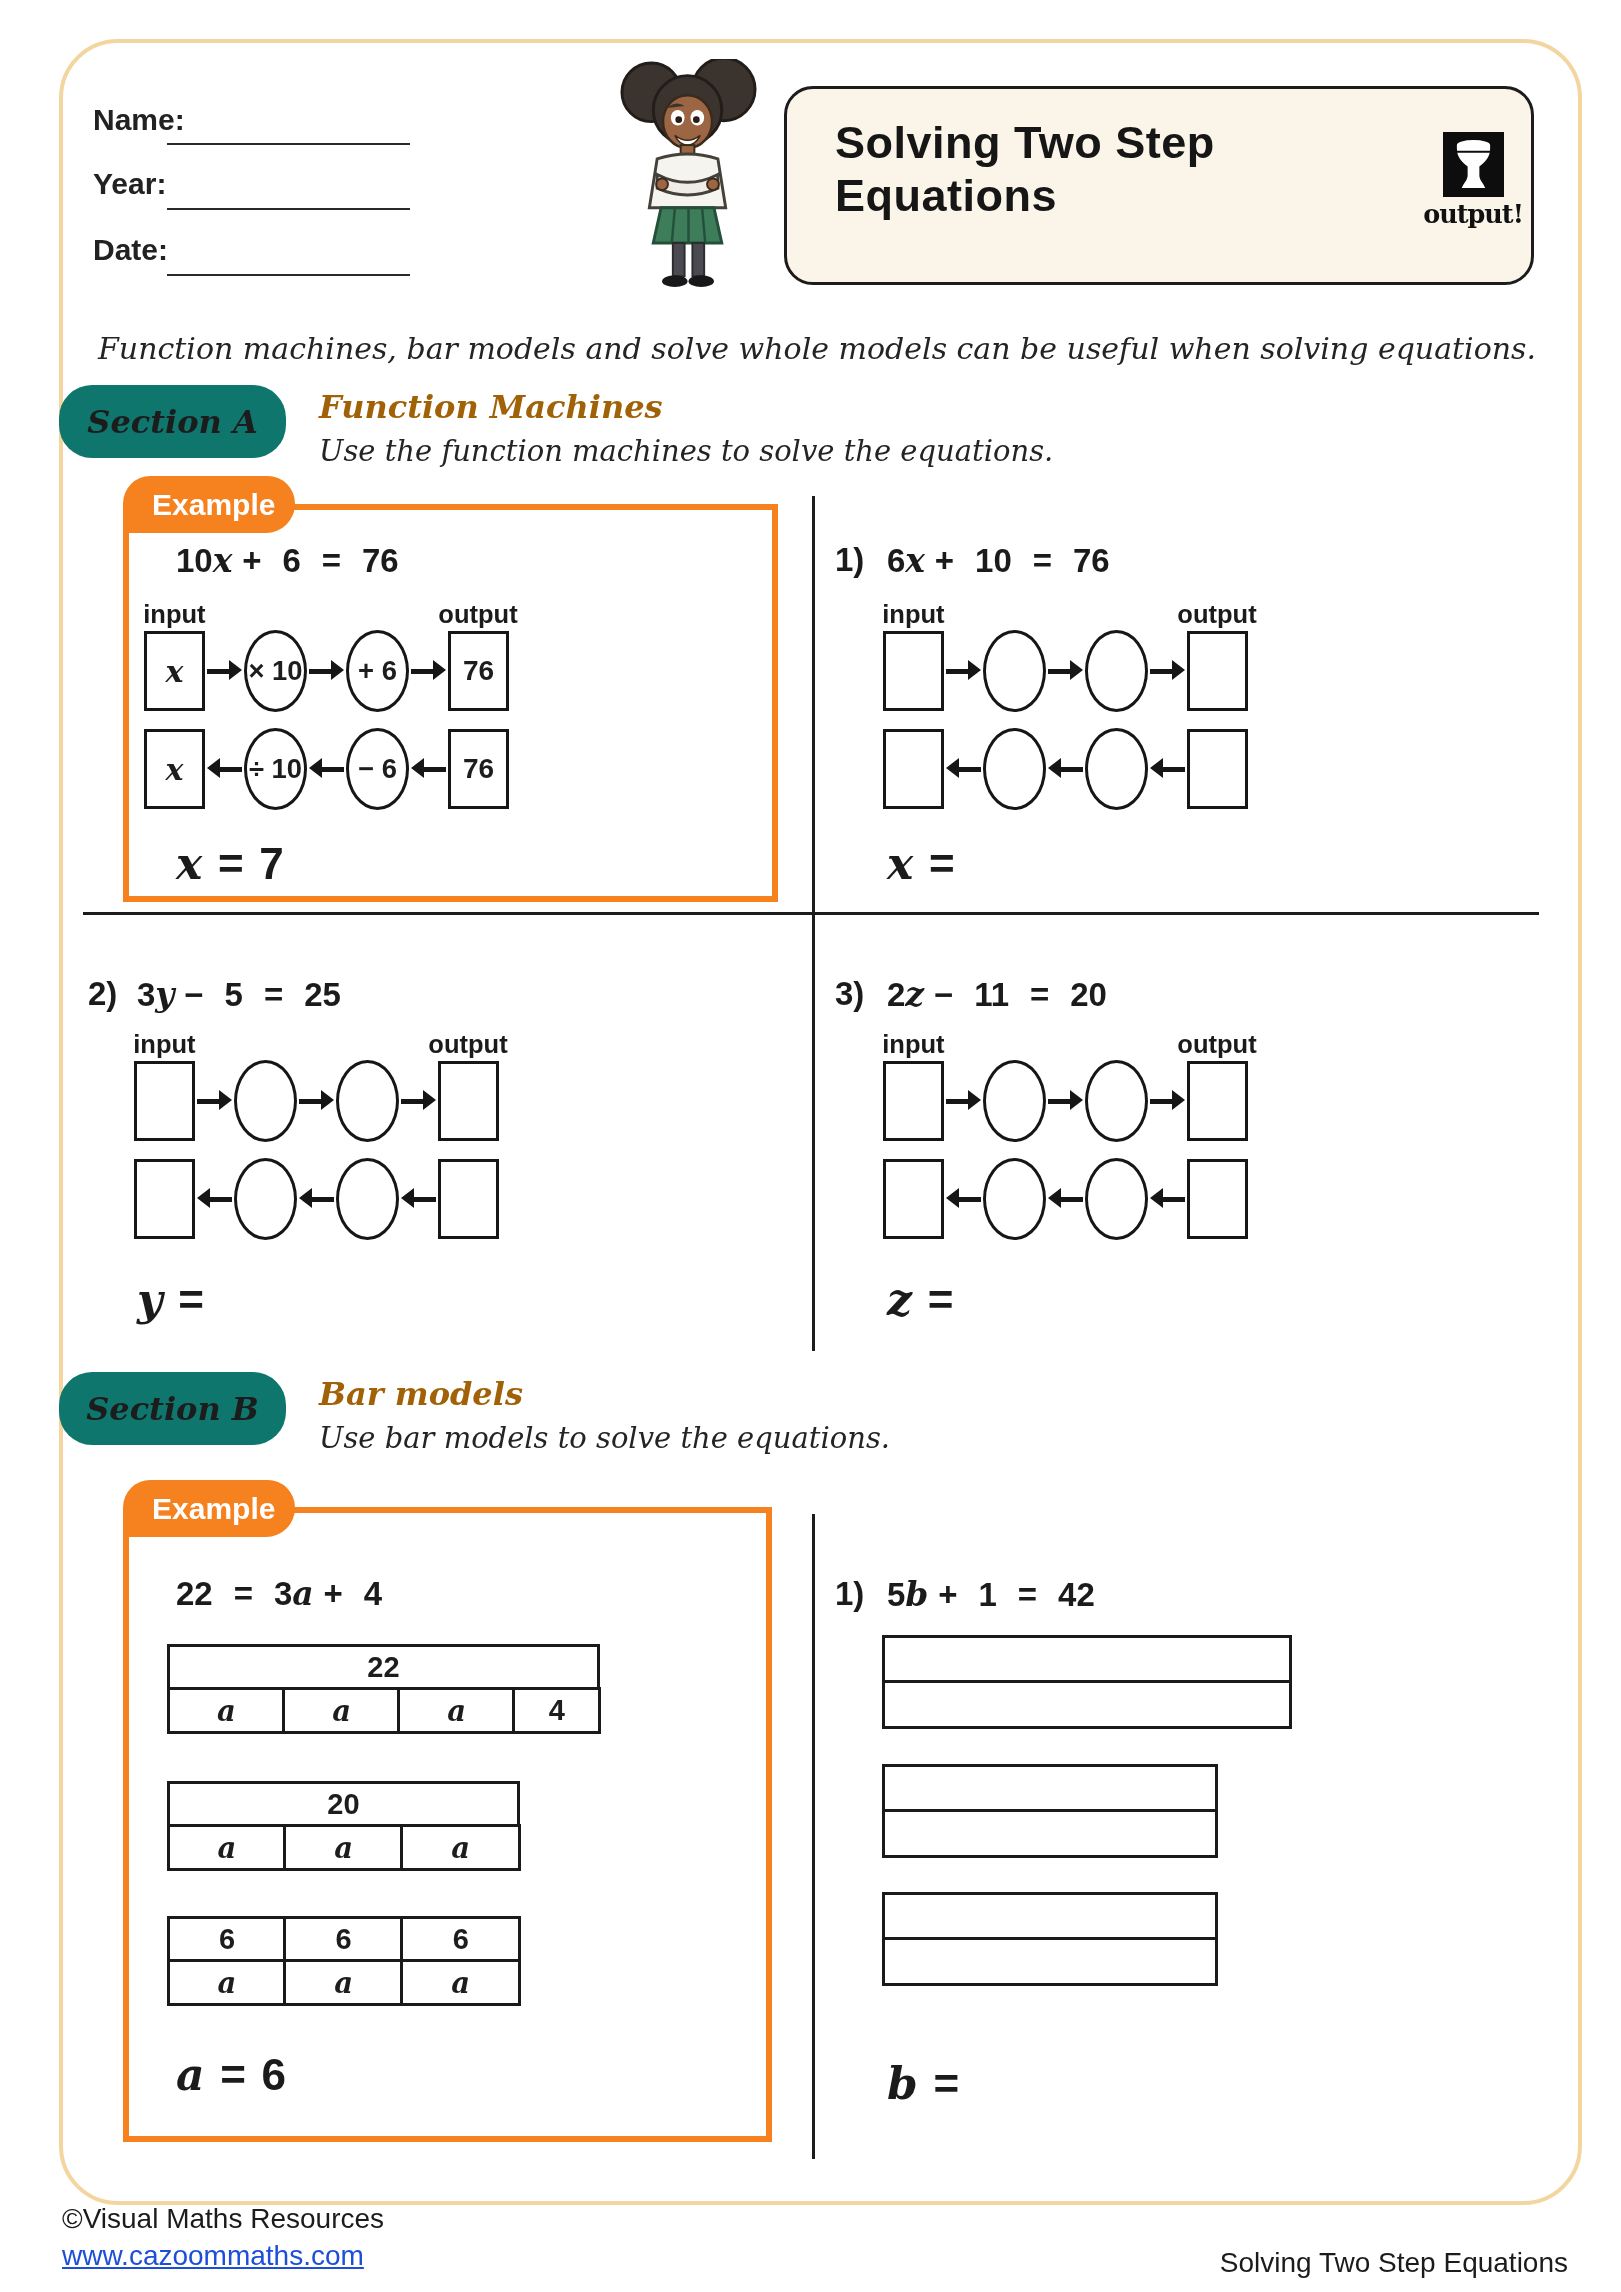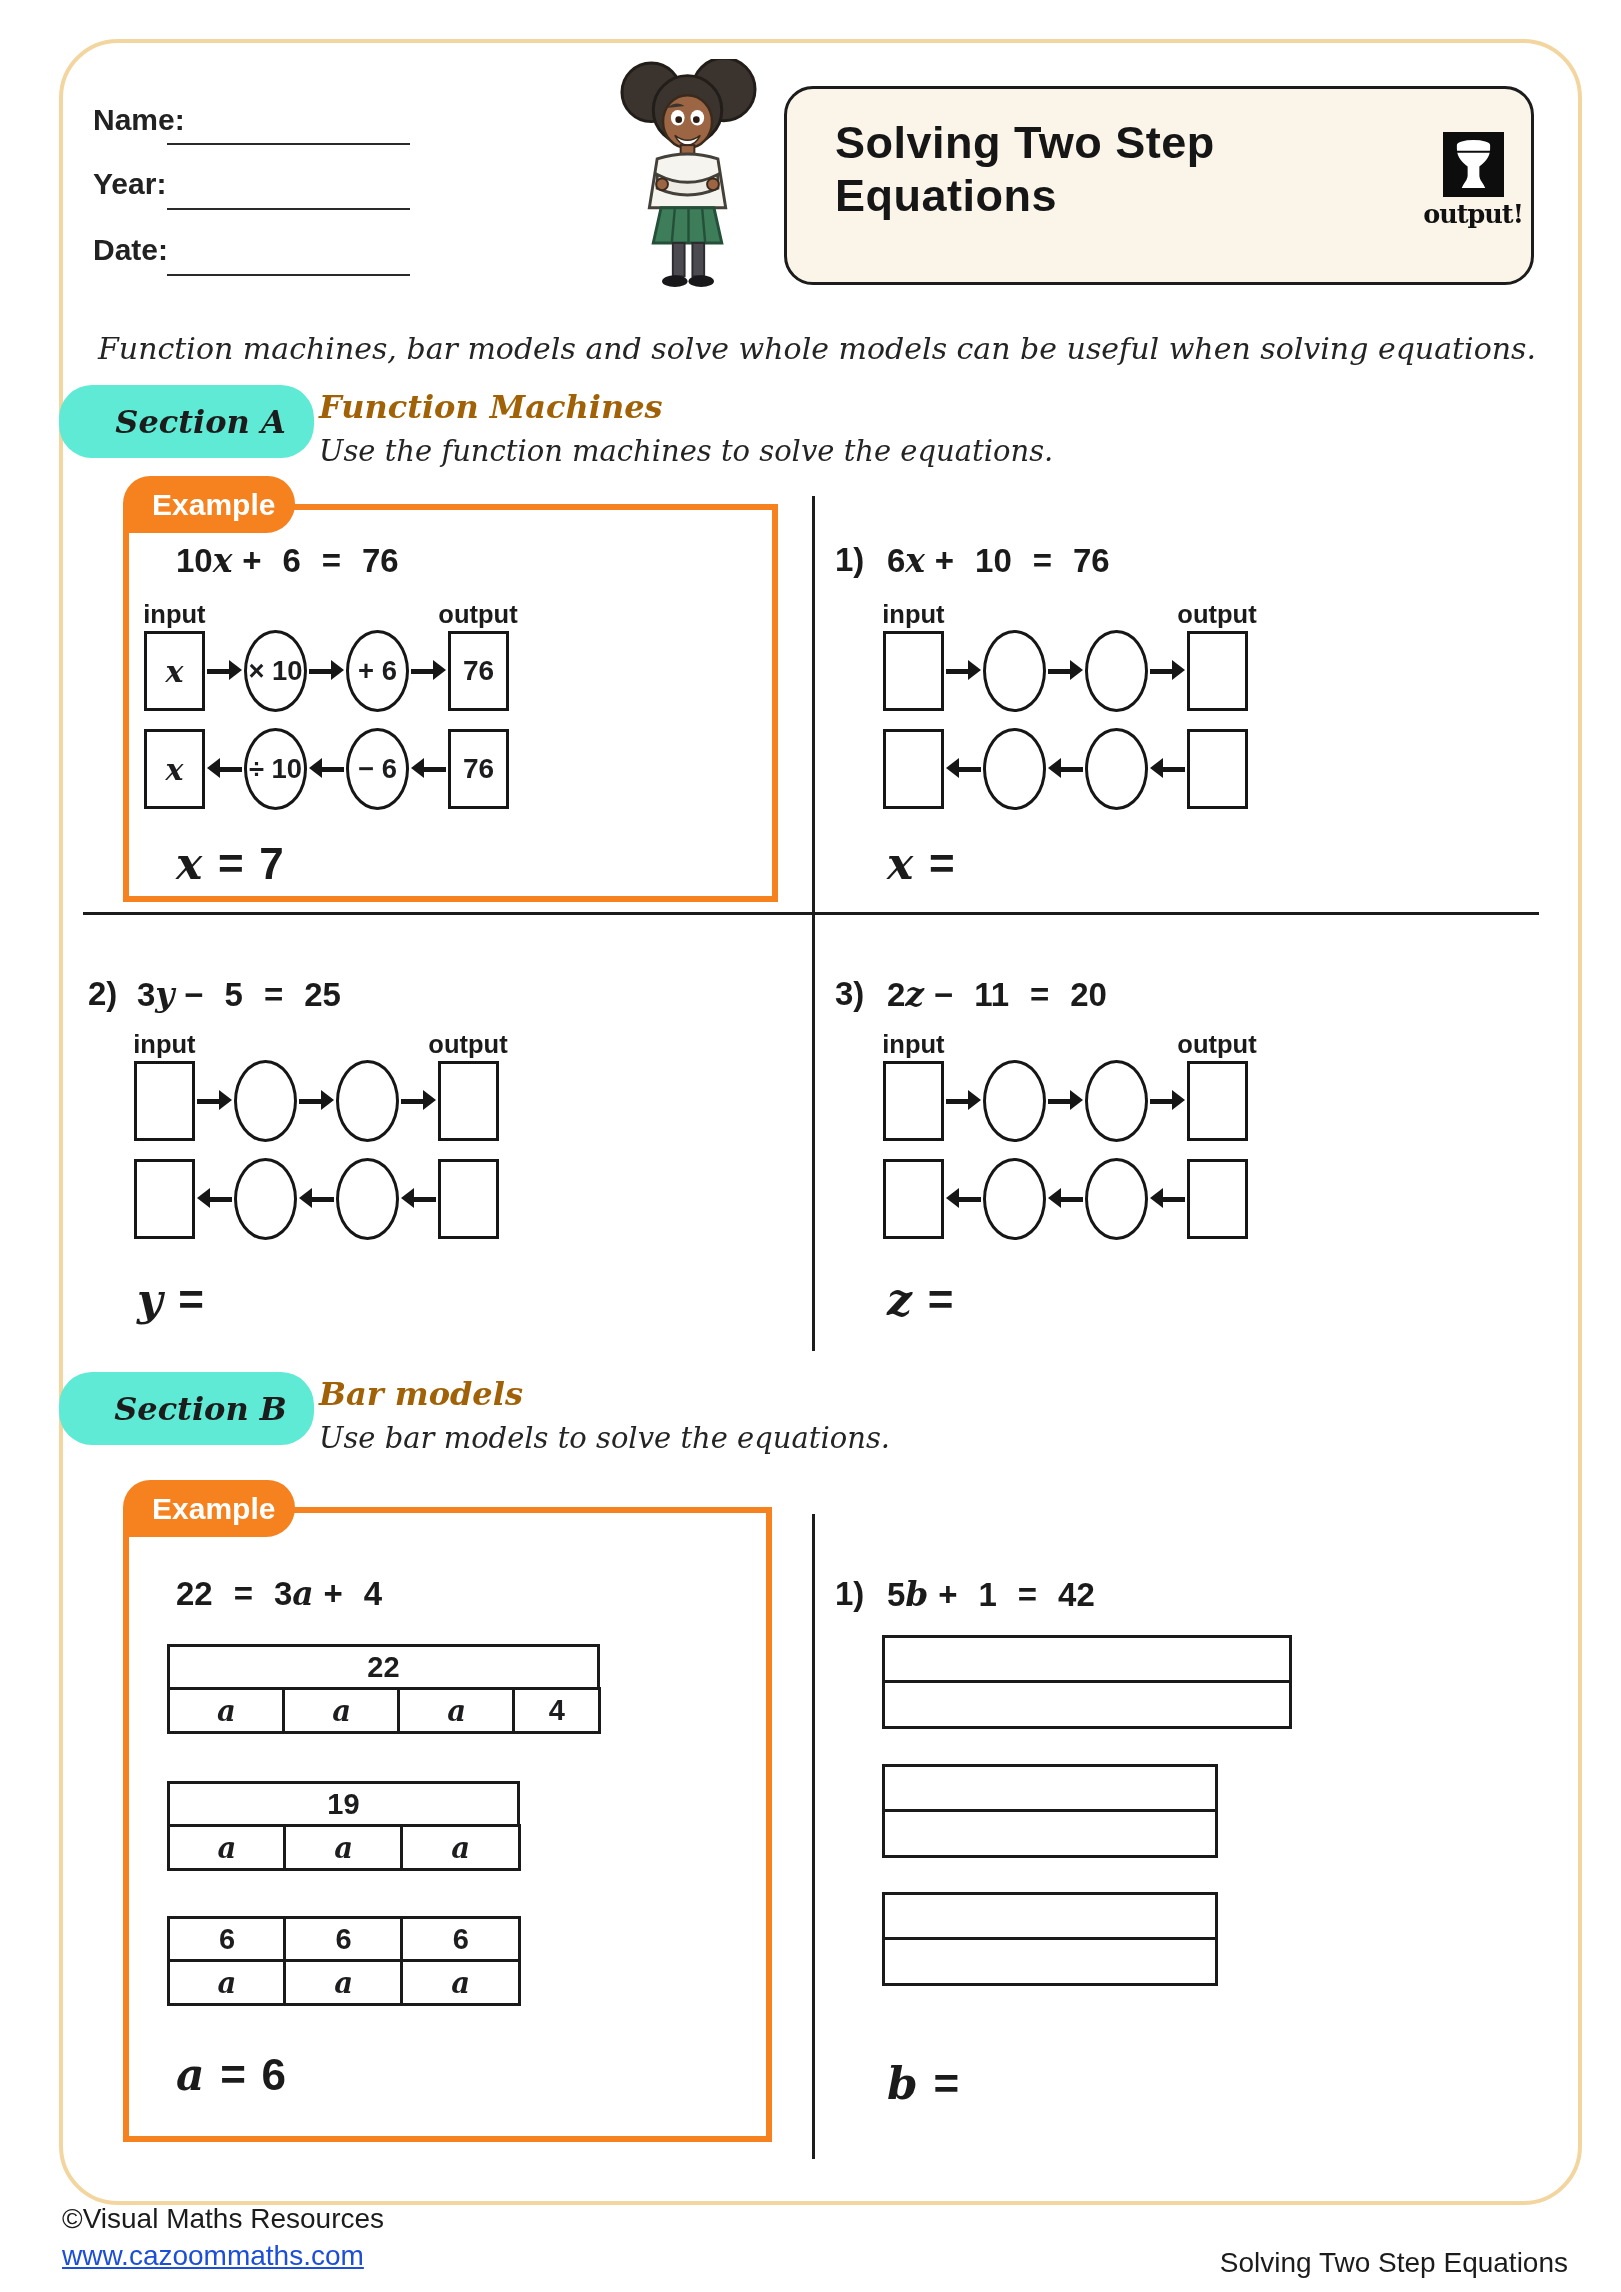--- a/index.html
+++ b/index.html
@@ -15,21 +15,21 @@
 
   .title-box{left:784px;top:86px;width:750px;height:199px;background:#faf5e8;border:3.9px solid #1c1c1c;border-radius:29px;box-sizing:border-box;}
   .title-text{left:835px;top:116px;font-size:45px;font-weight:700;line-height:53px;letter-spacing:0.5px;color:#161616;}
   .logo-wrap{left:1419px;top:132px;width:108px;text-align:center;}
   .logo-box{width:61px;height:65px;background:#0d0d0d;margin:0 auto;display:flex;align-items:center;justify-content:center;}
   .logo-text{font-family:"DejaVu Serif",serif;font-weight:700;font-size:25.5px;letter-spacing:-1px;color:#111;margin-top:2px;}
 
   .serif-it{font-family:"DejaVu Serif",serif;font-style:italic;}
   .intro{left:98px;top:331px;font-size:30px;color:#242424;}
 
-  .pill{width:227px;height:73px;background:#5eead4;border-radius:33px;display:flex;align-items:center;justify-content:center;font-weight:700;font-size:32px;color:#1c1c1c;padding-left:28px;}
+  .pill{width:227px;height:73px;background:#0f766e;border-radius:33px;display:flex;align-items:center;justify-content:center;font-weight:700;font-size:32px;color:#1c1c1c;}
   .sec-head{font-weight:700;font-size:32px;color:#a16207;}
   .sec-sub{font-size:29px;color:#242424;}
 
   
   .ex-tab{width:172px;height:57px;background:#f5821f;color:#fff;font-weight:700;font-size:30px;border-radius:27.4px 27.4px 29px 0;display:flex;align-items:center;padding-left:29px;box-sizing:border-box;z-index:3;}
   .ex-box{border:6.9px solid #f5821f;box-sizing:border-box;background:transparent;z-index:1;}
 
   
   .eq{font-size:33px;font-weight:700;color:#1b1b1b;white-space:nowrap;}
   .eq .post{margin-left:9.8px;word-spacing:11.8px;}
@@ -352,21 +352,21 @@
       </div>
     <div class="bcell" style="width:89px;margin-left:-3.9px;">
         <span>4</span>
       </div>
   </div>
 </div>
 
 <div class="bar" style="left:167px;top:1781px;">
   <div class="brow">
     <div class="bcell" style="width:353px;">
-        <span>19</span>
+        <span>20</span>
       </div>
   </div>
   <div class="brow" style="margin-top:-3.9px;">
     <div class="bcell" style="width:120px;">
         <span class="v">a</span>
       </div>
     <div class="bcell" style="width:121px;margin-left:-3.9px;">
         <span class="v">a</span>
       </div>
     <div class="bcell" style="width:121px;margin-left:-3.9px;">

